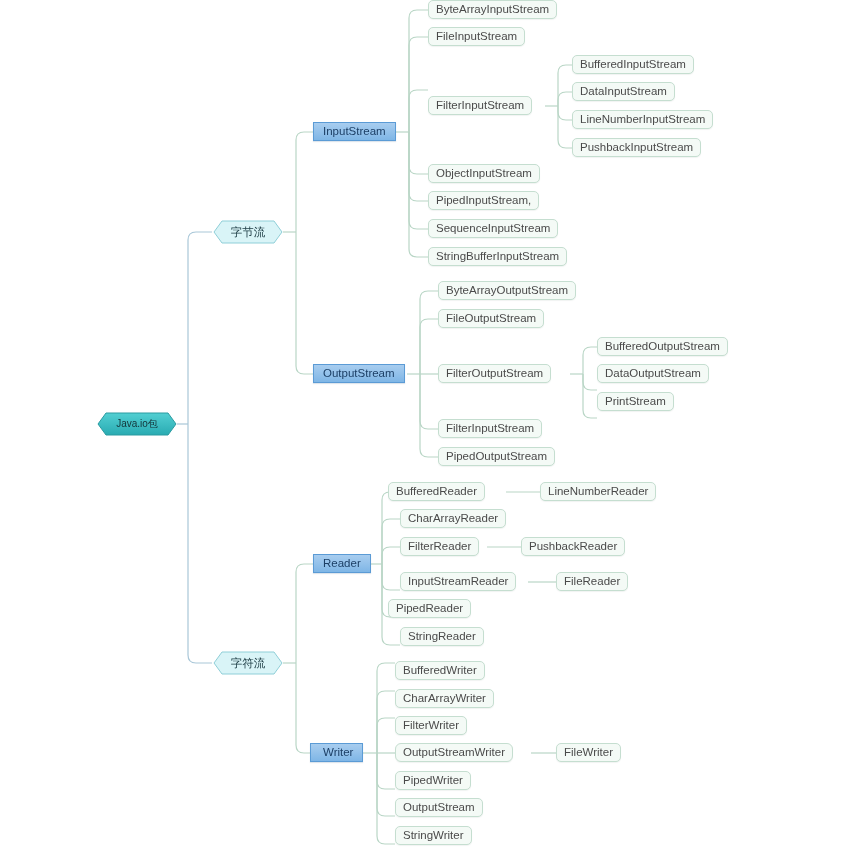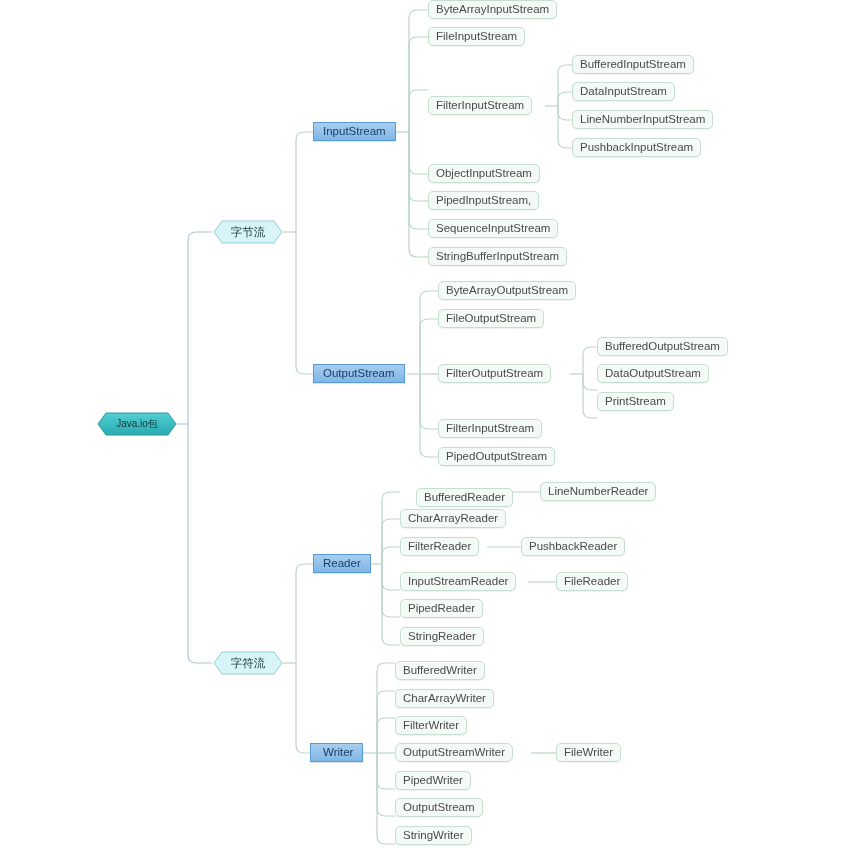--- a/index.html
+++ b/index.html
@@ -202,25 +202,25 @@
   <div class="node leaf" style="left:438px; top:281px;">ByteArrayOutputStream</div>
   <div class="node leaf" style="left:438px; top:309px;">FileOutputStream</div>
   <div class="node leaf" style="left:438px; top:364px;">FilterOutputStream</div>
   <div class="node leaf" style="left:438px; top:419px;">FilterInputStream</div>
   <div class="node leaf" style="left:438px; top:447px;">PipedOutputStream</div>
 
   <div class="node leaf" style="left:597px; top:337px;">BufferedOutputStream</div>
   <div class="node leaf" style="left:597px; top:364px;">DataOutputStream</div>
   <div class="node leaf" style="left:597px; top:392px;">PrintStream</div>
 
-  <div class="node leaf" style="left:416px; top:482px;margin-top:6px;">BufferedReader</div>
+  <div class="node leaf" style="left:388px; top:482px;">BufferedReader</div>
   <div class="node leaf" style="left:400px; top:509px;">CharArrayReader</div>
   <div class="node leaf" style="left:400px; top:537px;">FilterReader</div>
   <div class="node leaf" style="left:400px; top:572px;">InputStreamReader</div>
-  <div class="node leaf" style="left:400px; top:599px;">PipedReader</div>
+  <div class="node leaf" style="left:388px; top:599px;">PipedReader</div>
   <div class="node leaf" style="left:400px; top:627px;">StringReader</div>
 
   <div class="node leaf" style="left:540px; top:482px;">LineNumberReader</div>
   <div class="node leaf" style="left:521px; top:537px;">PushbackReader</div>
   <div class="node leaf" style="left:556px; top:572px;">FileReader</div>
 
   <div class="node leaf" style="left:395px; top:661px;">BufferedWriter</div>
   <div class="node leaf" style="left:395px; top:689px;">CharArrayWriter</div>
   <div class="node leaf" style="left:395px; top:716px;">FilterWriter</div>
   <div class="node leaf" style="left:395px; top:743px;border-radius:6px;">OutputStreamWriter</div>

